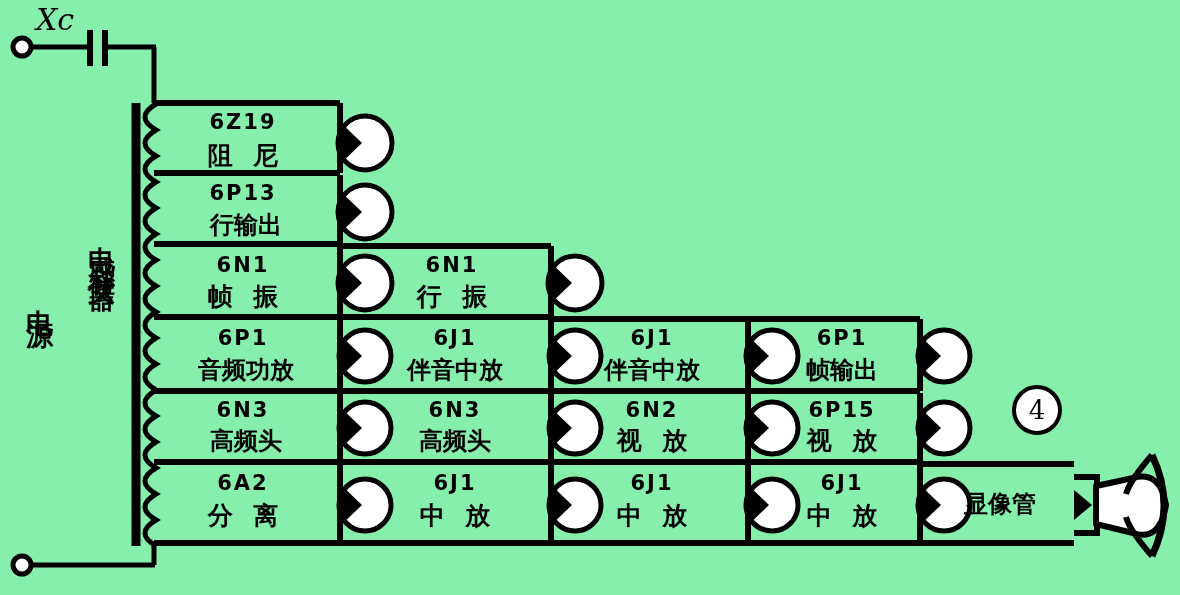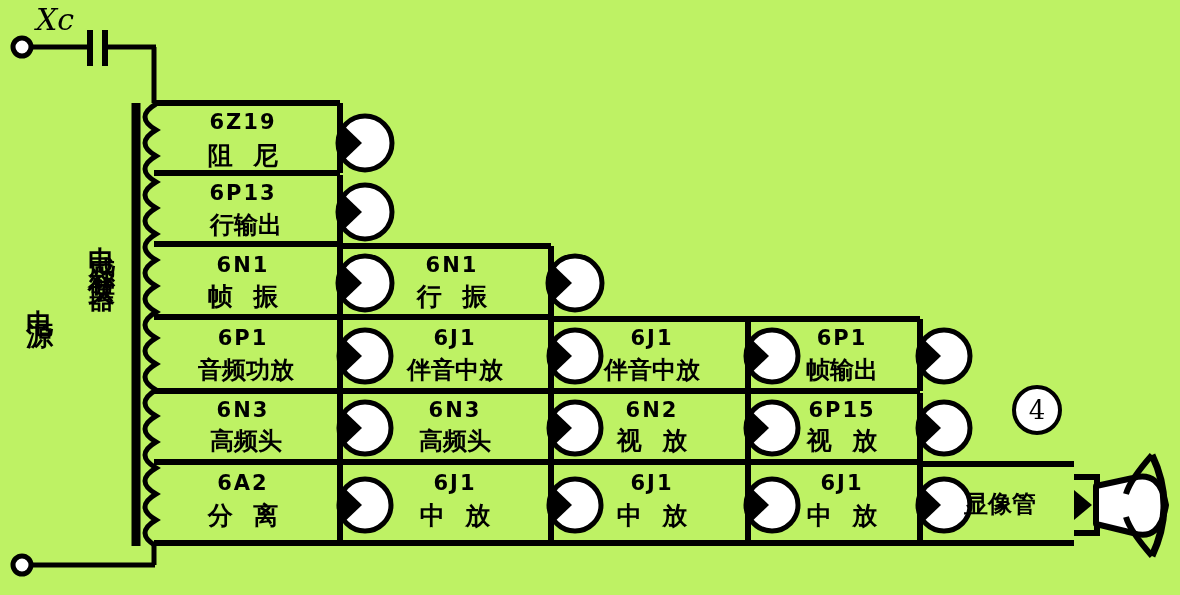--- a/index.html
+++ b/index.html
@@ -7,21 +7,21 @@
     padding: 0;
     background: #ffffff;
   }
   body {
     font-family: "DejaVu Sans", "Liberation Sans", sans-serif;
   }
   #stage {
     position: relative;
     width: 1180px;
     height: 595px;
-    background: #bef264;
+    background: #86efac;
     overflow: hidden;
   }
   #stage svg {
     position: absolute;
     left: 0;
     top: 0;
   }
   .cellno {
     font-family: "DejaVu Sans", "Liberation Sans", sans-serif;
     font-size: 21px;

